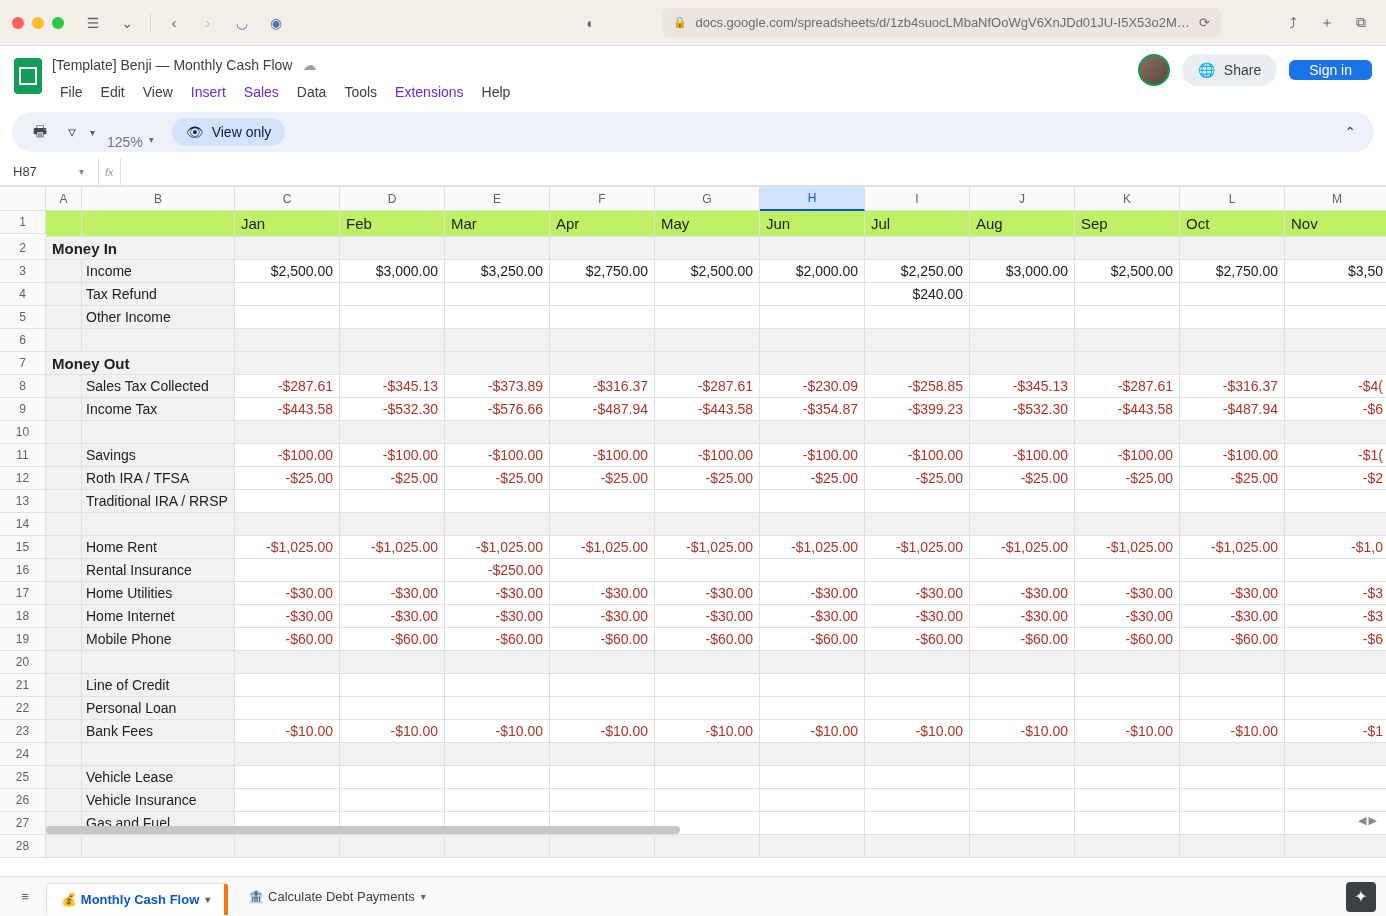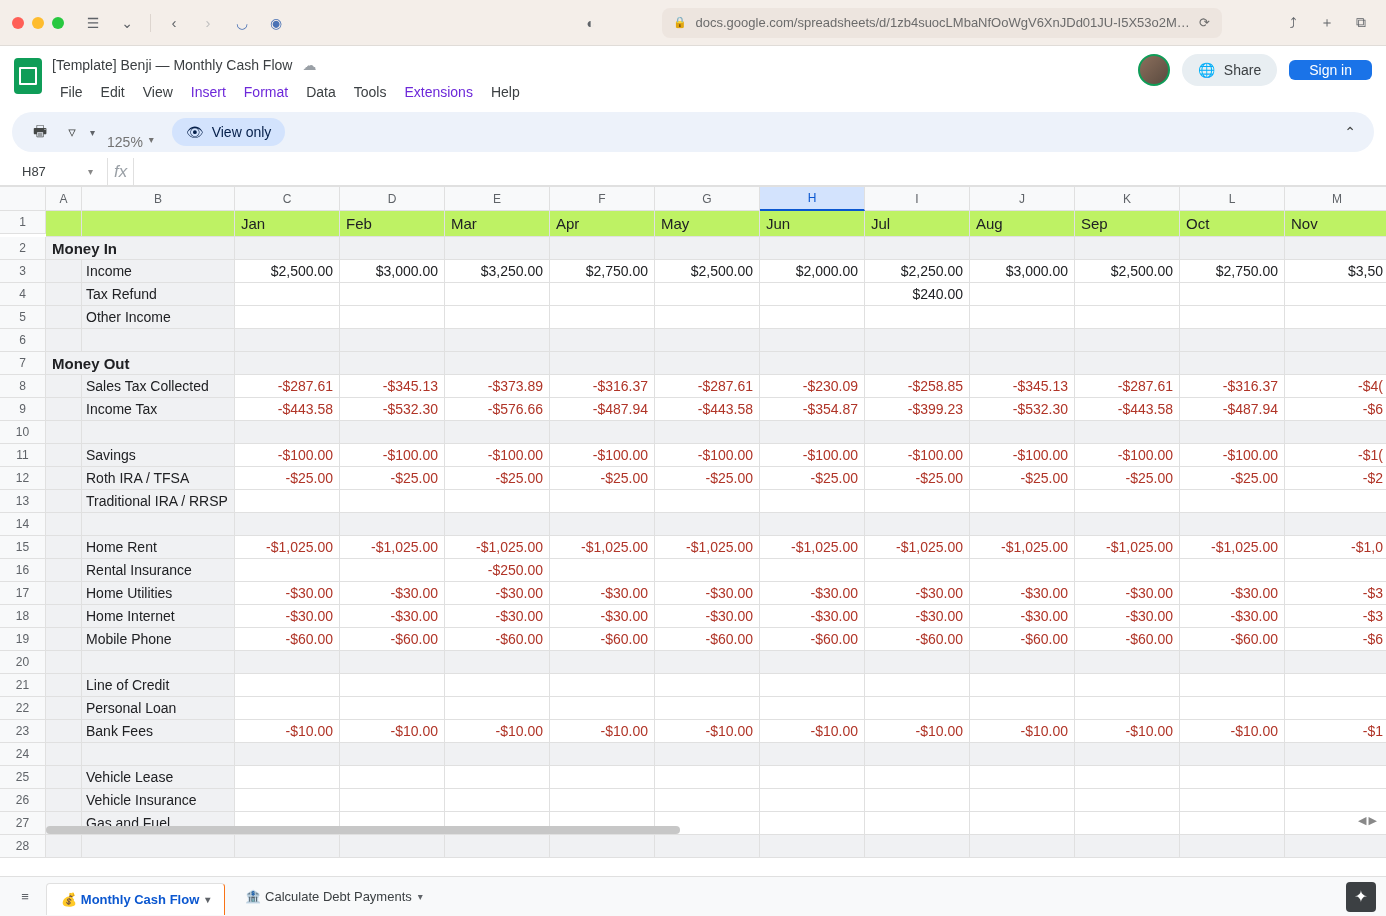--- a/index.html
+++ b/index.html
@@ -37,24 +37,24 @@
 
 
 .toolbar { display: flex; align-items: center; padding: 6px 14px; background: #edf2fa; border-radius: 24px; margin: 8px 12px 6px 12px; height: 40px; gap: 4px;}
 .tool-icon { width: 28px; height: 28px; display: inline-flex; align-items: center; justify-content: center; color: #444746; border-radius: 4px; font-size: 15px;}
 .zoom-btn { padding: 4px 8px; font-size: 14px; color: #737373; display: flex; align-items: flex-start; gap: 6px; margin-top: 20px; }
 .view-only-pill { background: #d3e3fd; border-radius: 16px; padding: 6px 14px; display: flex; align-items: center; gap: 8px; font-size: 14px; color: #041e49; margin-left: 6px; }
 .toolbar-spacer { flex: 1; }
 .chevron-up { color: #444746; font-size: 14px; margin-right: 4px;}
 
 
-.formula-row { display: flex; align-items: center; height: 28px; border-bottom: 1px solid #e0e0e0; padding: 0 18px; gap: 8px; }
+.formula-row { display: flex; align-items: center; height: 28px; border-bottom: 1px solid #e0e0e0; padding: 0 9px; gap: 8px; }
 .name-box { width: 62px; font-size: 13px; color: #3c4043; padding: 0 4px; border: none; background: transparent; }
 .name-box-caret { color: #888; font-size: 10px; margin-right: 6px;}
-.fx-icon { font-style: italic; color: #9aa0a6; font-size: 17px; padding: 0 6px; border-left: 1px solid #e0e0e0; border-right: 1px solid #e0e0e0; height: 100%; display:flex; align-items:center;}
+.fx-icon { font-style: italic; color: #9aa0a6; font-size: 11px; padding: 0 6px; border-left: 1px solid #e0e0e0; border-right: 1px solid #e0e0e0; height: 100%; display:flex; align-items:center;}
 .formula-input { flex: 1; }
 
 
 .grid-wrap { position: relative; height: 690px; overflow: hidden; border-top: 1px solid #e0e0e0; }
 .grid { display: grid; grid-template-columns: 46px 36px 153px repeat(11, 105px); font-size: 14px; }
 .colhdr, .rowhdr, .corner { background: #f8f9fa; border-right: 1px solid #e0e0e0; border-bottom: 1px solid #e0e0e0; display: flex; align-items: center; justify-content: center; color: #5f6368; font-size: 12px; height: 24px; position: sticky; top: 0; z-index: 2;}
 .rowhdr { justify-content: center; height: 23px; position: static;}
 .colhdr.selected-col { background: #d3e3fd; color: #0b57d0; border-bottom: 2px solid #0b57d0;}
 .cell { border-right: 1px solid #e0e0e0; border-bottom: 1px solid #e0e0e0; padding: 2px 6px; display: flex; align-items: center; height: 23px; background: #fff; overflow: hidden; white-space: nowrap;}
 .cell.shaded { background: #f0f1f3; }
@@ -62,21 +62,21 @@
 .cell.section { font-weight: 700; font-size: 15px; }
 .cell.money { justify-content: flex-end; font-family: Arial, sans-serif; }
 .cell.neg { color: #b03427; }
 .spanB { grid-column: 2 / span 2; }
 .colB-label { padding-left: 4px; }
 
 
 .sheet-tabs { position: absolute; bottom: 0; left: 0; right: 0; height: 40px; background: #f8f9fa; border-top: 1px solid #e0e0e0; display: flex; align-items: center; padding: 0 10px; gap: 6px;}
 .tabs-menu { width: 30px; height: 30px; display: flex; align-items: center; justify-content: center; color: #5f6368; }
 .sheet-tab { padding: 8px 14px; font-size: 13px; border-radius: 4px 4px 0 0; display: flex; align-items: center; gap: 6px; color: #3c4043;}
-.sheet-tab.active { background: #fff; color: #0b57d0; font-weight: 600; border-top: 1px solid #e0e0e0; border-left: 1px solid #e0e0e0; border-right: 1px solid #f97316; position: relative; top: 2px;}
+.sheet-tab.active { background: #fff; color: #0b57d0; font-weight: 600; border-top: 1px solid #e0e0e0; border-left: 1px solid #e0e0e0; border-right: 4px solid #f97316; position: relative; top: 2px;}
 .sheet-tab .caret { font-size: 10px; color: #5f6368; }
 .explore-btn { margin-left: auto; width: 30px; height: 30px; background: #3c4043; border-radius: 4px; display: flex; align-items: center; justify-content: center; color: white; font-size: 16px;}
 
 
 .scroll-corners { position: absolute; right: 4px; bottom: 42px; width: 24px; height: 20px; color:#888; font-size: 11px; display:flex; gap:2px; }
 .hscrollbar { position: absolute; bottom: 40px; left: 46px; right: 20px; height: 12px; }
 .hscroll-thumb { position: absolute; left: 0; width: 48%; height: 8px; background: #c7c7c7; border-radius: 4px; top: 2px; }
 </style>
 </head>
 <body>
@@ -111,21 +111,21 @@
   <div class="header-main">
     <div class="doc-title-row">
       <span class="doc-title">[Template] Benji — Monthly Cash Flow</span>
       <span class="cloud-status">☁</span>
     </div>
     <div class="menu-bar" id="menu-bar">
         <span class="menu-item">File</span>
         <span class="menu-item">Edit</span>
         <span class="menu-item">View</span>
         <span class="menu-item disabled">Insert</span>
-        <span class="menu-item disabled">Format</span>
+        <span class="menu-item disabled">Sales</span>
         <span class="menu-item">Data</span>
         <span class="menu-item">Tools</span>
         <span class="menu-item disabled">Extensions</span>
         <span class="menu-item">Help</span>
       </div>
   </div>
   <div class="header-right">
     <div class="avatar"></div>
     <div class="share-btn">
       <span>🌐</span>

